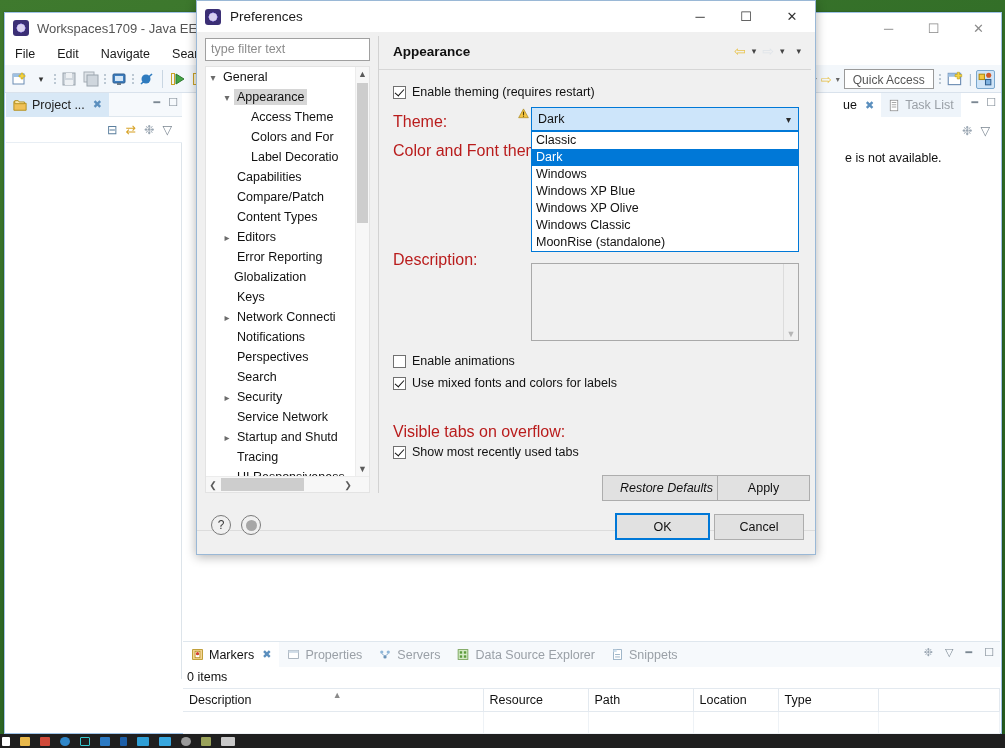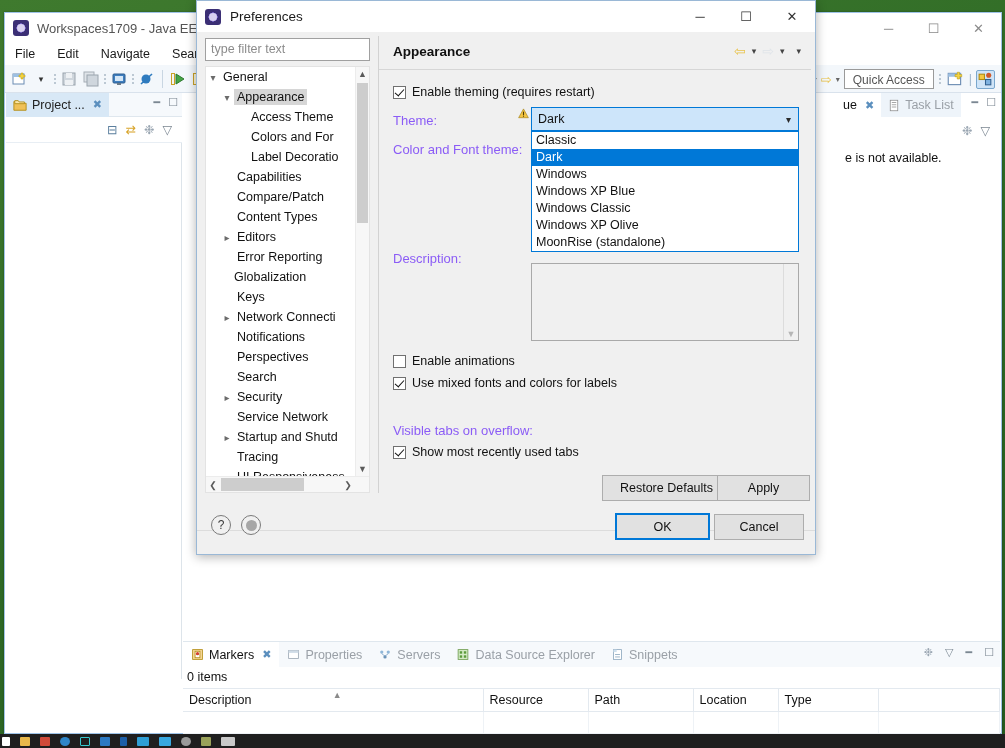--- a/index.html
+++ b/index.html
@@ -183,21 +183,21 @@
   .chk-row { display: flex; align-items: center; gap: 6px; font-size: 12.5px; color: #111; }
   .chkbox {
     width: 13px; height: 13px; border: 1px solid #707070; background: #fff; flex: none;
     position: relative;
   }
   .chkbox.checked::after {
     content: ""; position: absolute; left: 3px; top: 0px; width: 4px; height: 8px;
     border: solid #111; border-width: 0 1.6px 1.6px 0; transform: rotate(42deg);
   }
 
-  .fld-label { font-size: 13px; color: #8b5cf6; }
+  .fld-label { font-size: 16px; color: #b91c1c; }
 
   .combo {
     position: absolute; border: 1px solid #0078d7; background: #cde5fa; height: 24px;
     display: flex; align-items: center; padding: 0 6px; font-size: 12.5px; color: #111;
   }
   .combo .caret { position: absolute; right: 7px; top: 6px; color: #2b2b2b; font-size: 10px; }
 
   .warn-icon {
     position: absolute; width: 11px; height: 11px;
   }
@@ -657,43 +657,43 @@
             <div class="desc-vscroll">
               <div class="arrow">▼</div>
             </div>
           </div>
 
           <div class="dropdown" style="left:152px;top:60px;width:268px;">
             <div class="dd-item">Classic</div>
             <div class="dd-item sel">Dark</div>
             <div class="dd-item">Windows</div>
             <div class="dd-item">Windows XP Blue</div>
+            <div class="dd-item">Windows XP Olive</div>
             <div class="dd-item">Windows Classic</div>
-            <div class="dd-item">Windows XP Olive</div>
             <div class="dd-item">MoonRise (standalone)</div>
           </div>
 
           <div class="chk-row" style="position:absolute;left:14px;top:283px;">
             <span class="chkbox"></span>
             <span>Enable animations</span>
           </div>
 
           <div class="chk-row" style="position:absolute;left:14px;top:305px;">
             <span class="chkbox checked"></span>
             <span>Use mixed fonts and colors for labels</span>
           </div>
 
           <div class="fld-label" style="position:absolute;left:14px;top:352px;">Visible tabs on overflow:</div>
 
           <div class="chk-row" style="position:absolute;left:14px;top:374px;">
             <span class="chkbox checked"></span>
             <span>Show most recently used tabs</span>
           </div>
 
-          <div class="btn" style="position:absolute;left:223px;top:404px;width:129px;">Restore Defaults</div>
+          <div class="btn" style="position:absolute;left:223px;top:404px;width:129px;font-style:italic;">Restore Defaults</div>
           <div class="btn" style="position:absolute;left:338px;top:404px;width:93px;">Apply</div>
         </div>
       </div>
 
       <div class="prefs-footer-sep"></div>
 
       <div style="position:absolute;left:14px;top:483px;display:flex;gap:10px;">
         <div class="circ-btn">?</div>
         <div class="circ-btn filled"></div>
       </div>

